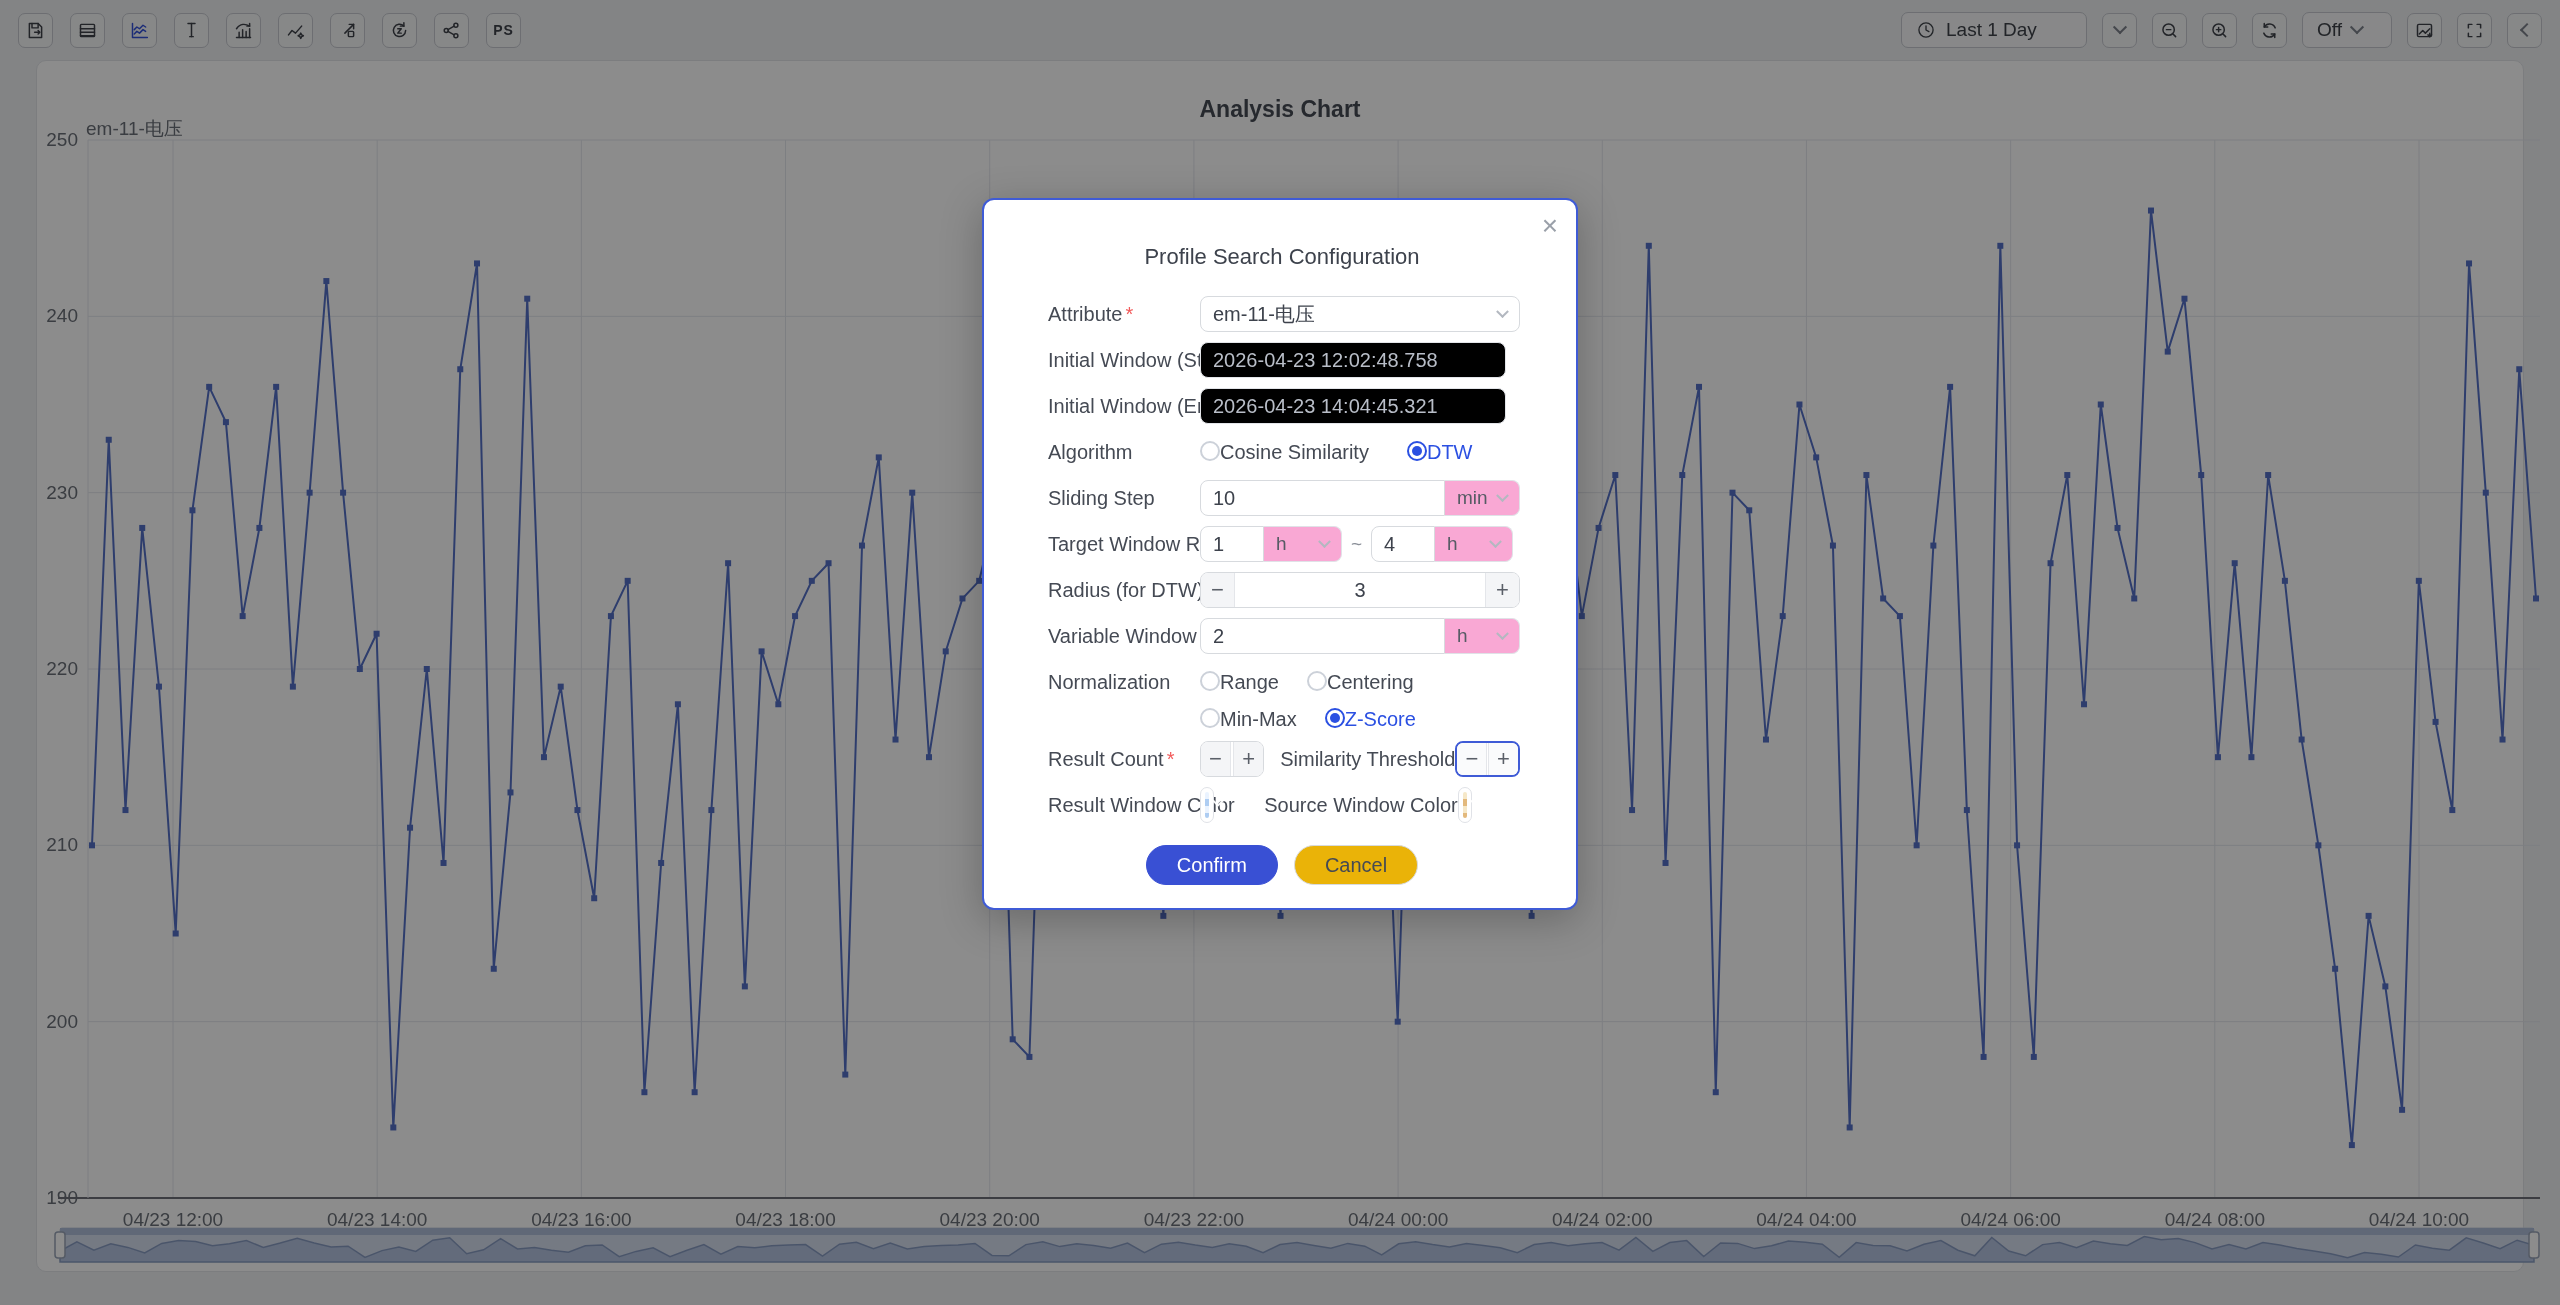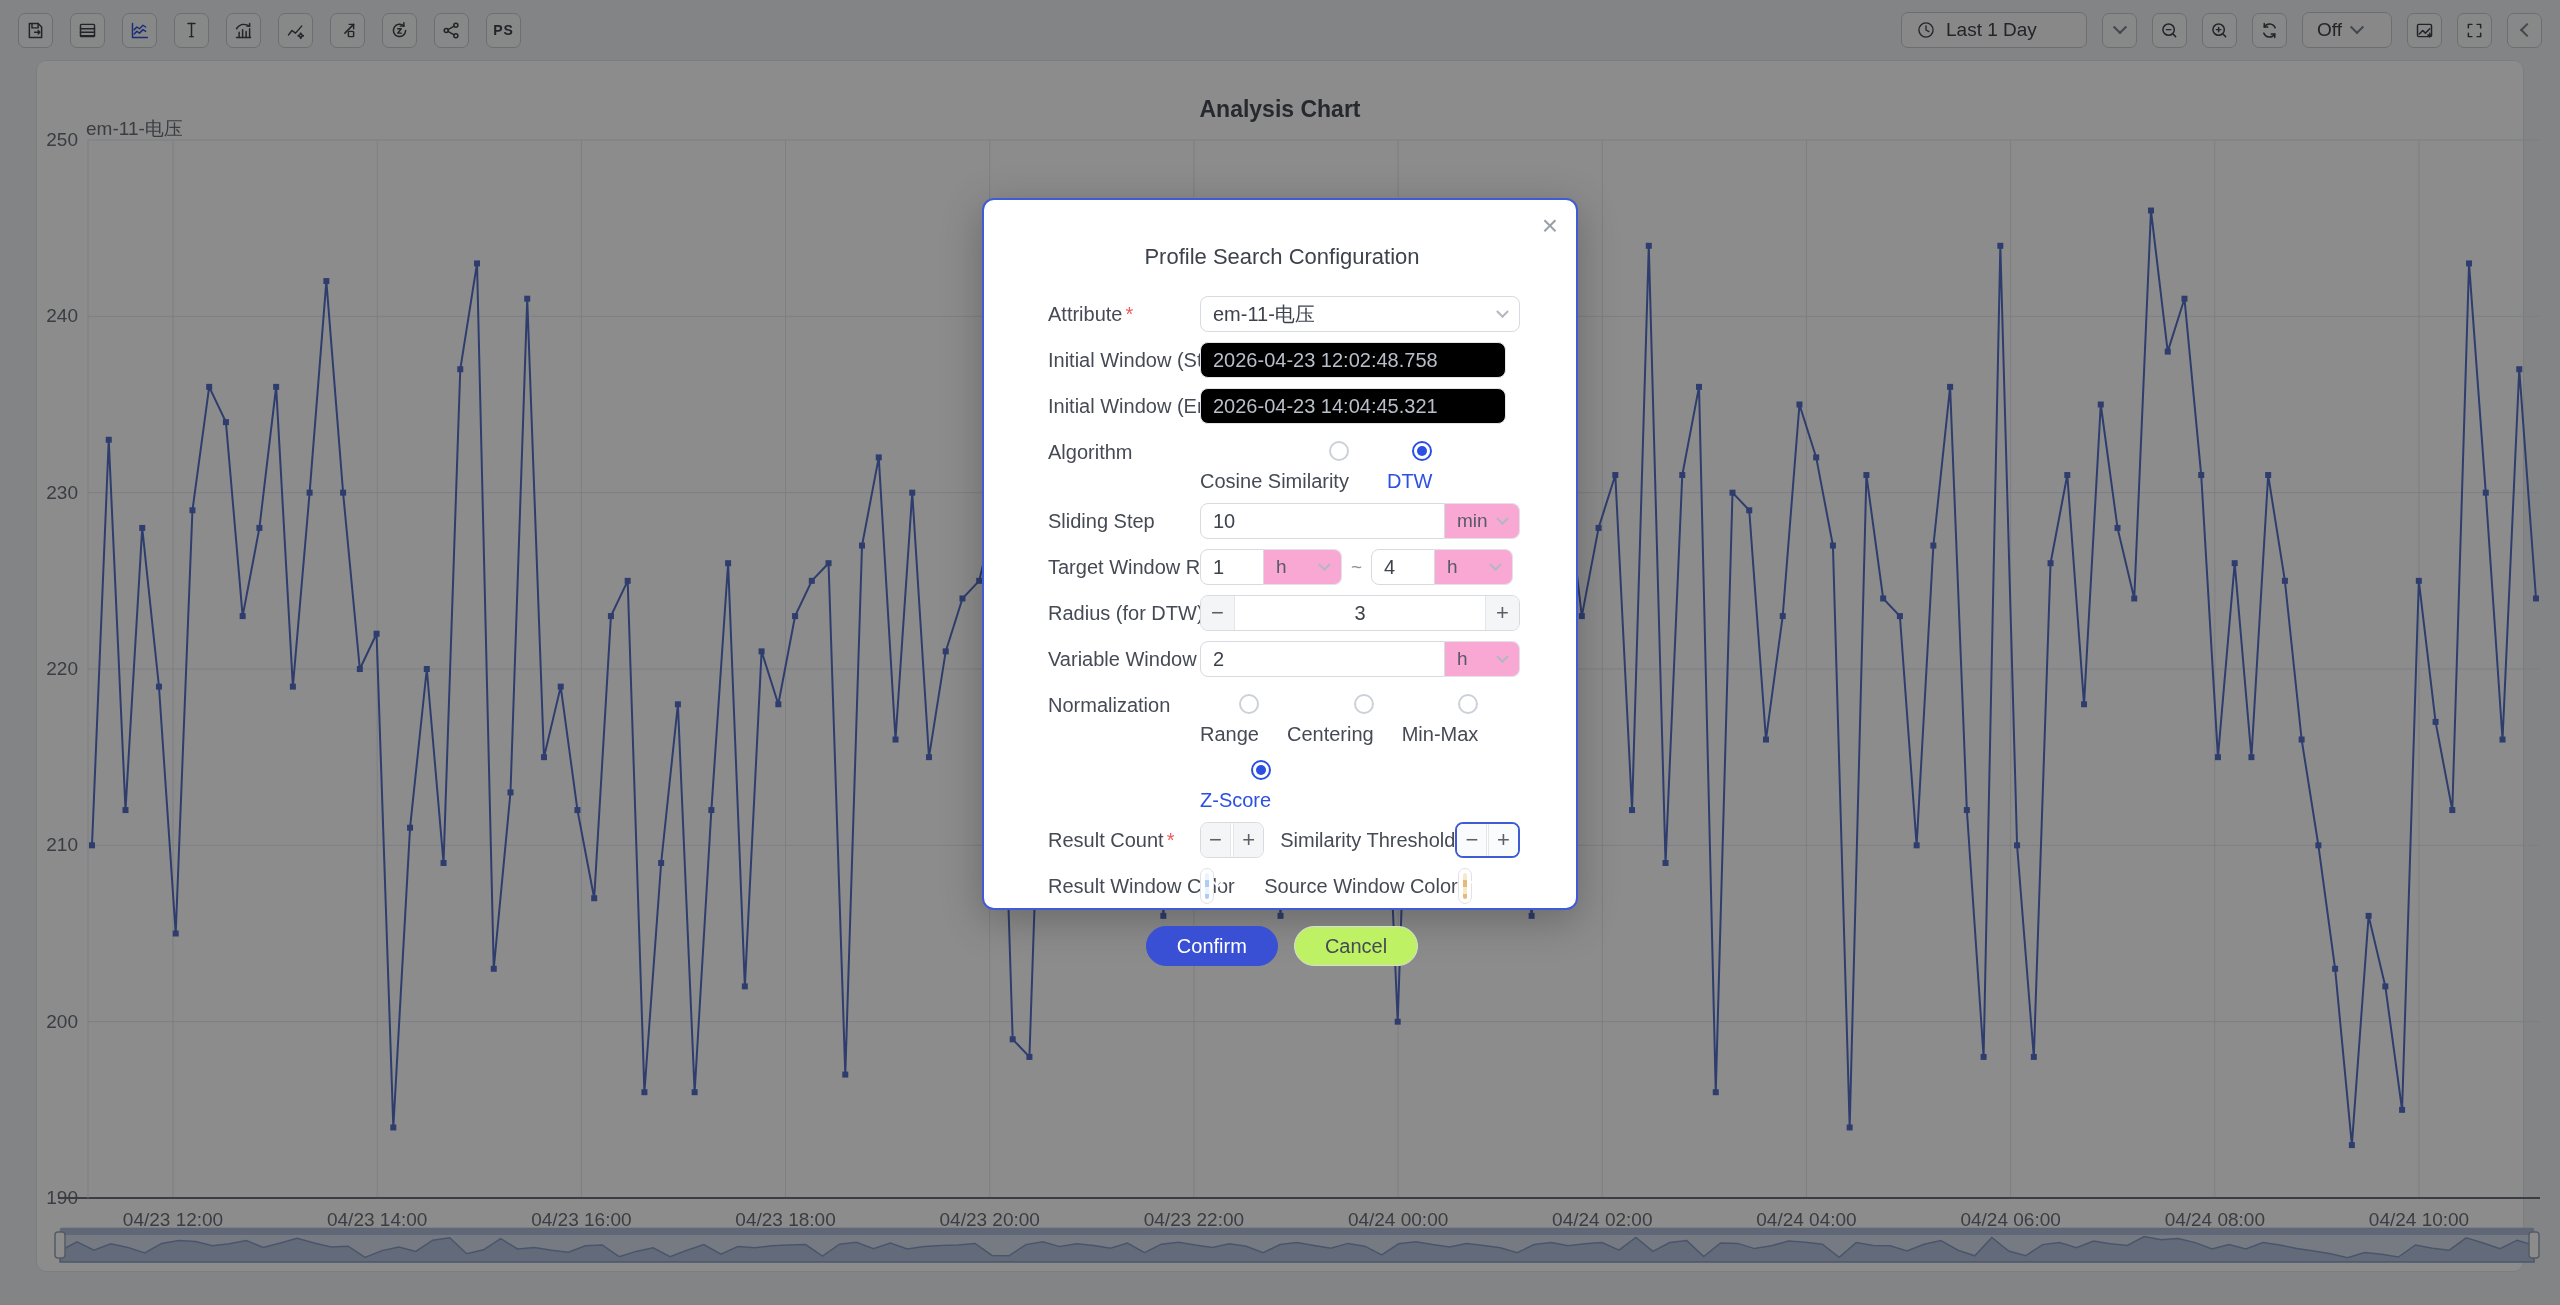--- a/index.html
+++ b/index.html
@@ -57,22 +57,22 @@
     font-size:20px; color:#3d424c; padding:0 12px; display:flex; align-items:center;
     font-family:"Liberation Sans",sans-serif; }
   .inp.disabled { background:#000000; color:#b9bec8; border-color:#e3e5e9; }
   .select { justify-content:space-between; cursor:pointer; }
   .unit { height:36px; background:#f9a8d4; border:1px solid #e0e2e7; border-left:none;
     border-radius:0 8px 8px 0; display:flex; align-items:center; gap:10px;
     padding:0 12px; font-size:19px; color:#565b64; cursor:pointer; }
   .unit .chev, .select .chev { border-color:#b3b8c0; width:9px; height:9px;}
   .attached { border-radius:8px 0 0 8px; }
 
-  .radio-item { display:flex; align-items:flex-end; gap:9px; cursor:pointer;
-    font-size:20px; color:#454a54;flex-direction:column; }
+  .radio-item { display:flex; align-items:flex-start; cursor:pointer;
+    font-size:20px; color:#454a54; }
   .radio { width:20px; height:20px; border-radius:50%; border:2px solid #ccd1d9;
     background:#fff; position:relative; flex:0 0 20px;}
   .radio.checked { border-color:#2b50e2; }
   .radio.checked::after { content:""; position:absolute; left:3px; top:3px;
     width:10px; height:10px; border-radius:50%; background:#2b50e2; }
   .radio-item.sel-text { color:#2b50e2; }
 
   .stepper { display:flex; height:36px; border:1px solid #d7dade; border-radius:8px;
     overflow:hidden; background:#fff; }
   .stepper .sbtn { width:34px; background:#f4f5f7; display:flex; align-items:center;
@@ -93,21 +93,21 @@
   .checker-blue { background:
     repeating-conic-gradient(#aecdf2 0% 25%, #eaf3ff 0% 50%) 0 0 / 14px 14px; }
   .checker-tan { background:
     repeating-conic-gradient(#e3b97c 0% 25%, #f6e8c8 0% 50%) 0 0 / 14px 14px; }
   .inline-label { font-size:20px; color:#454a54; white-space:nowrap; }
 
   .btn-row { display:flex; justify-content:center; gap:16px; margin-top:22px; }
   .btn { height:40px; border-radius:20px; display:flex; align-items:center;
     justify-content:center; font-size:20px; cursor:pointer; padding:11px 30px; }
   .btn.primary { background:#3950d4; color:#ffffff; border:1px solid #3950d4; }
-  .btn.default { background:#bef264; color:#454a54; border:1px solid #d7dade; }
+  .btn.default { background:#eab308; color:#454a54; border:1px solid #d7dade; }
   .tilde { margin:0 9px; color:#8a8f98; font-size:19px; }
 </style>
 </head>
 <body>
 
 <div class="root">
 
   <div class="card"></div>
   <div class="chart-title">Analysis Chart</div>
   <div class="series-label">em-11-电压</div>

